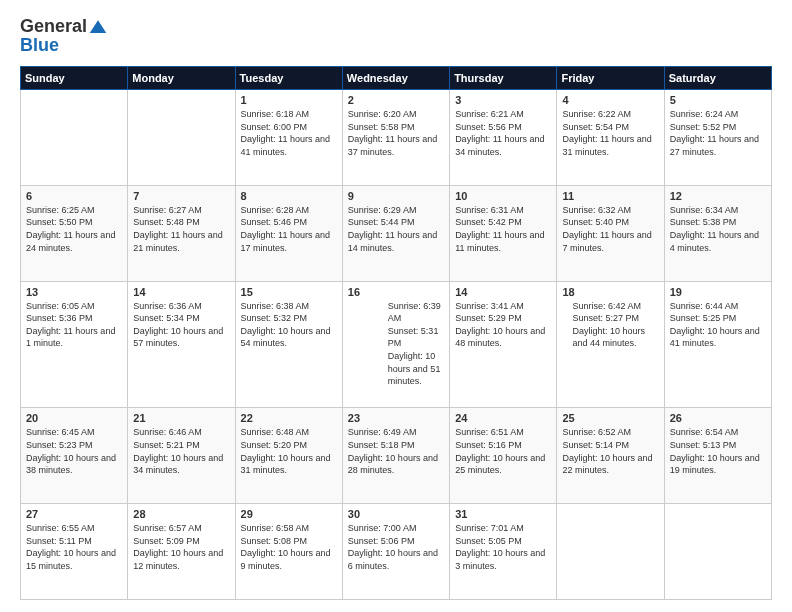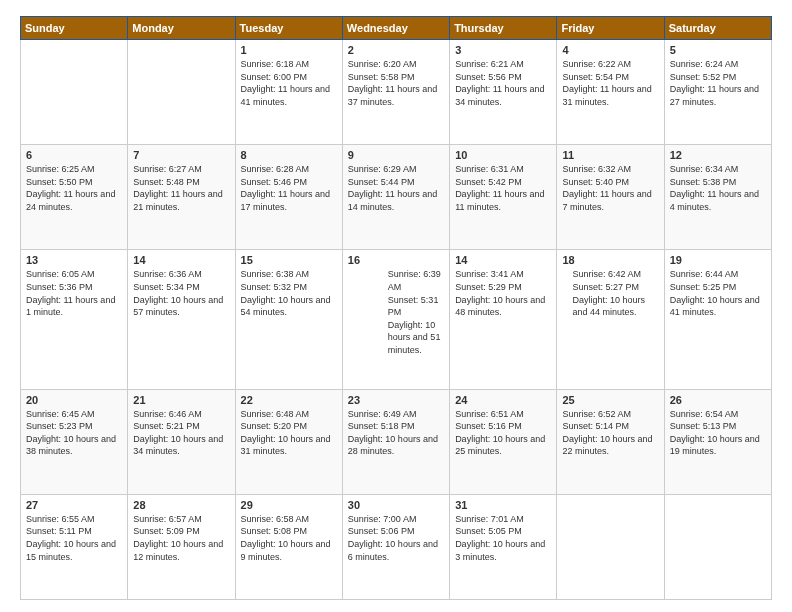--- a/index.html
+++ b/index.html
@@ -43,21 +43,21 @@
       margin-top: 2px;
     }
     .calendar {
       flex: 1;
       border: 1px solid #ccc;
       border-collapse: collapse;
       width: 100%;
       table-layout: fixed;
     }
     .calendar th {
-      background: #a16207;
+      background: #0f172a;
       color: #fff;
       font-size: 11px;
       font-weight: bold;
       padding: 5px 4px;
       text-align: left;
       border: 1px solid #1557a0;
     }
     .calendar td {
       vertical-align: top;
       padding: 4px 5px;
@@ -82,20 +82,35 @@
       color: #333;
     }
     .empty-cell {
       background: #fff !important;
     }
   </style>
 </head>
 <body>
 
 <div class="page">
+  <div class="header">
+    <div class="logo">
+    <div style="display:flex;align-items:center;gap:2px;">
+      <span style="font-size:18px;font-weight:bold;color:#333;">General</span>
+      <svg width="18" height="18" viewBox="0 0 24 24">
+        <polygon points="12,3 23,20 1,20" fill="#1a6bb5"></polygon>
+      </svg>
+    </div>
+    <span style="font-size:18px;font-weight:bold;color:#1a6bb5;margin-top:-2px;">Blue</span>
+  </div>
+    <div class="title-block">
+      <div class="title-month"></div>
+      <div class="title-location"></div>
+    </div>
+  </div>
 
   <table class="calendar">
     <thead>
       <tr>
       <th>Sunday</th>
           <th>Monday</th>
           <th>Tuesday</th>
           <th>Wednesday</th>
           <th>Thursday</th>
           <th>Friday</th>

